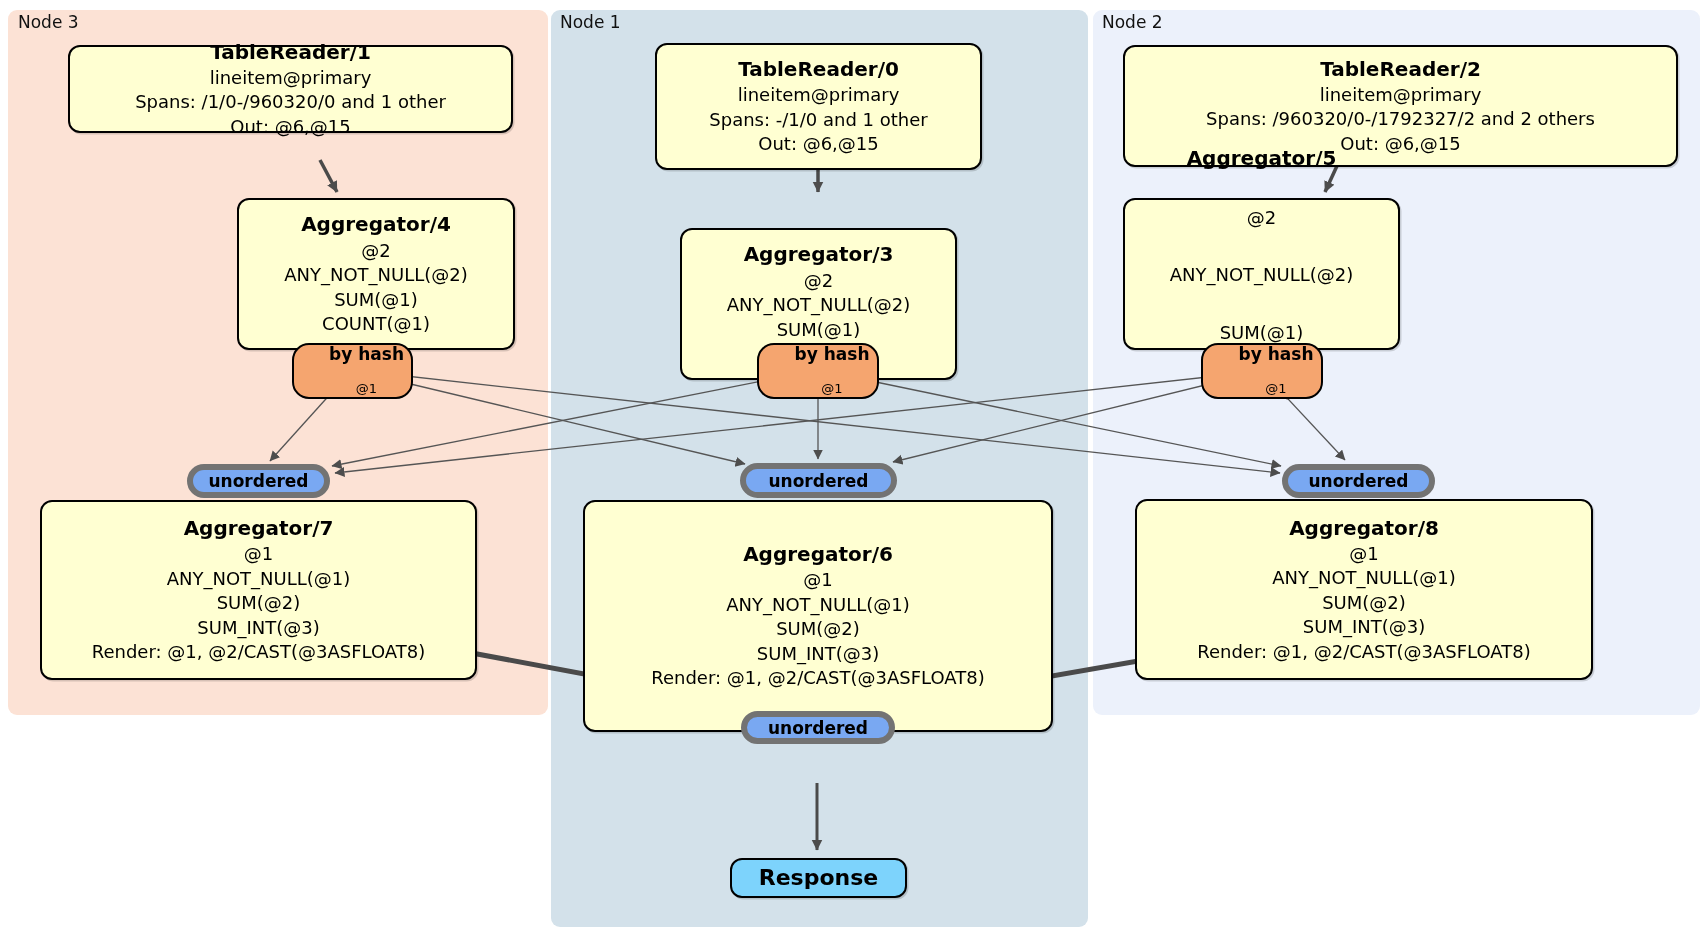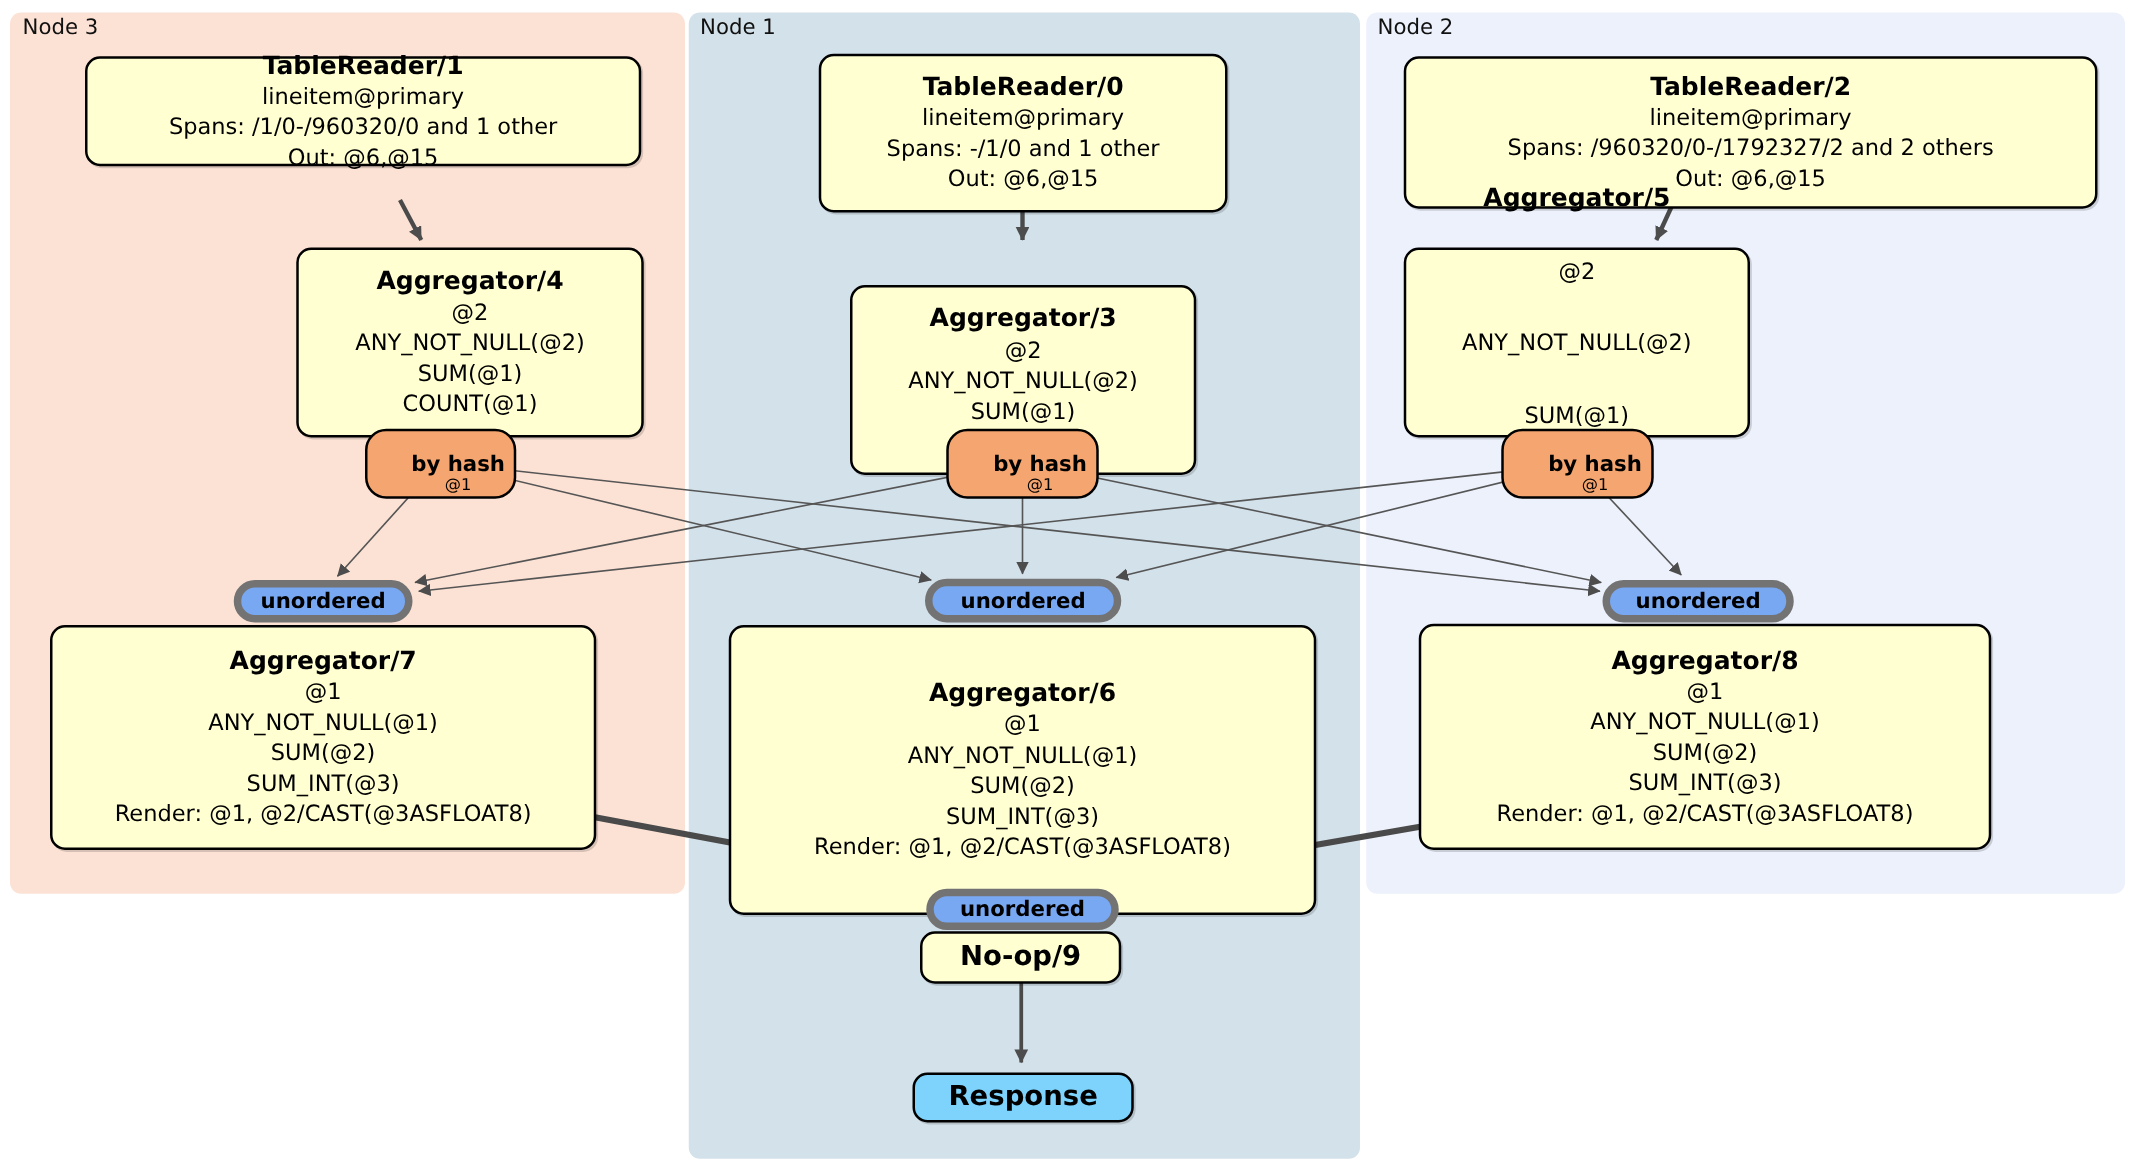--- a/index.html
+++ b/index.html
@@ -18,21 +18,21 @@
   .pbox {
     position:absolute; z-index:2; background:#ffffd2; border:2px solid #000;
     border-radius:12px; display:flex; flex-direction:column; align-items:center;
     justify-content:center; text-align:center; font-size:18px; line-height:1.36;
     box-shadow:1.5px 1.5px 0 rgba(0,0,0,0.15);
   }
   .ptitle { font-weight:bold; font-size:20px; }
   .router {
     position:absolute; z-index:3; background:#f5a56f; border:2px solid #000;
     border-radius:17px; display:flex; flex-direction:column; align-items:center;
-    justify-content:flex-end; text-align:center; line-height:1.15;padding-left:28px;
+    justify-content:space-between; text-align:center; line-height:1.15;padding-left:28px;
   }
   .router .rlabel { font-weight:bold; font-size:17px; }
   .router .rdetail { font-size:13px; }
   .sync {
     position:absolute; z-index:3; background:#79a8f2; border:6px solid #737373;
     border-radius:18px; display:flex; align-items:center; justify-content:center;
     font-weight:bold; font-size:17px;
   }
 </style>
 </head>
@@ -147,23 +147,20 @@
 
   <div class="pbox" style="left: 1135px; top: 499px; width: 458px; height: 181px; background-color: rgb(255, 255, 210);">
     <div class="ptitle">Aggregator/8</div>
     <div>@1</div>
     <div>ANY_NOT_NULL(@1)</div>
     <div>SUM(@2)</div>
     <div>SUM_INT(@3)</div>
     <div>Render: @1, @2/CAST(@3ASFLOAT8)</div>
   </div>
 
-  <div class="pbox" style="left: 736px; top: 745px; width: 161px; height: 42px; background-color: rgb(255, 255, 210);">
-    <div class="ptitle" style="font-size:22px">No-op/9</div>
-  </div>
 
   <div class="pbox" style="left: 730px; top: 858px; width: 177px; height: 40px; background-color: #7dd3fc;">
     <div class="ptitle" style="font-size:22px">Response</div>
   </div>
 
   <div class="router" style="left: 292px; top: 343px; width: 121px; height: 56px; background-color: rgb(245, 165, 111);">
     <div class="rlabel">by hash</div>
     <div class="rdetail">@1</div>
   </div>
   <div class="router" style="left: 757px; top: 343px; width: 122px; height: 56px; background-color: rgb(245, 165, 111);">

